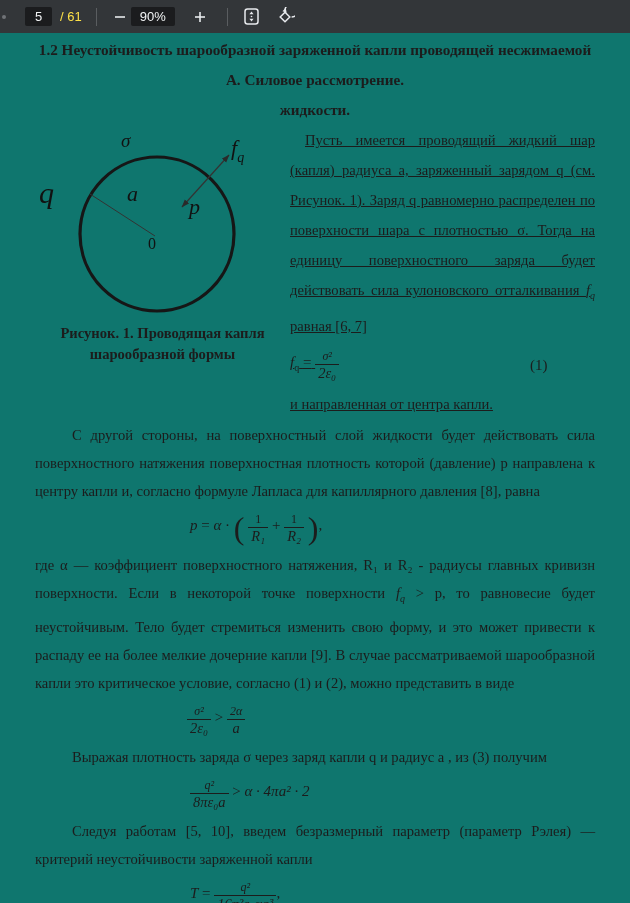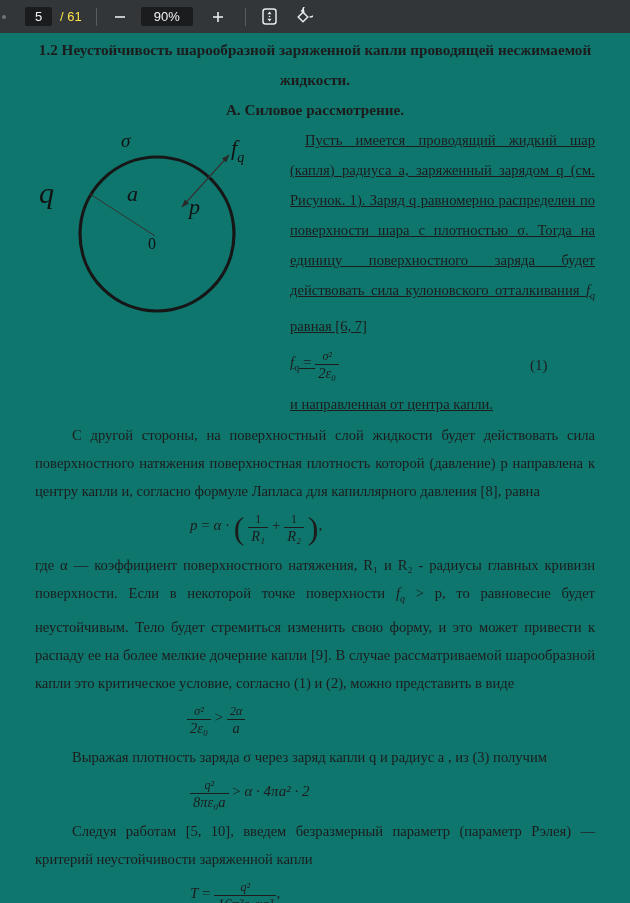--- a/index.html
+++ b/index.html
@@ -12,21 +12,21 @@
     position:absolute;top:0;left:0;width:630px;height:33px;background:#333639;
     display:flex;align-items:center;
     font-family:"Liberation Sans", sans-serif;color:#e8eaed;font-size:13px;
   }
   .partial-dot{position:absolute;left:2px;top:15px;width:4px;height:4px;border-radius:50%;background:#8a8d91;opacity:.7;}
   .tb-box{background:#1b1c1e;border-radius:2px;height:19px;display:flex;align-items:center;justify-content:center;color:#f1f3f4;}
   .page-box{margin-left:25px;width:27px;}
   .page-total{margin-left:8px;color:#fde047;}
   .tb-divider{width:1px;height:18px;background:#5a5d60;margin-left:14px;}
   .tb-btn{margin-left:12px;width:22px;height:22px;display:flex;align-items:center;justify-content:center;cursor:pointer;border-radius:50%;}
-  .zoom-box{margin-left:10px;width:52px;}
+  .zoom-box{width:44px;}
   .tb-btn svg{display:block;}
   
   .page{position:absolute;top:33px;left:0;width:630px;height:870px;background:#0f766e;
     padding:0 35px;box-sizing:border-box;}
   .title{margin-top:2px;font-weight:bold;font-size:15.2px;line-height:30px;text-align:center;}
   .figrow{display:flex;margin-top:0;}
   .figcol{width:255px;flex:none;}
   .introcol{width:305px;flex:none;font-size:14.6px;line-height:30px;text-align:justify;text-decoration:underline;}
   .introcol .para{text-indent:15px;}
   .caption{font-weight:bold;text-align:center;font-size:14.6px;line-height:21px;margin-top:2px;}
@@ -89,22 +89,22 @@
       <path d="M16.6,10 A6.6,6.6 0 1 0 10,3.4" fill="none" stroke="#e8eaed" stroke-width="1.5"></path>
       <path d="M10.8,0.8 L10.8,6 L6.6,3.4 Z" fill="#e8eaed" transform="rotate(-12 10 3.4) scale(0.9) translate(1.6,0.6)"></path>
     </svg>
   </div>
 </div>
 
 <div class="page">
 
   <div class="title">
     <div>1.2 Неустойчивость шарообразной заряженной капли проводящей несжимаемой</div>
+    <div>А. Силовое рассмотрение.</div>
     <div>жидкости.</div>
-    <div>А. Силовое рассмотрение.</div>
   </div>
 
   <div class="figrow">
 
     <div class="figcol">
       <svg width="255" height="192" viewBox="0 0 255 192">
         <defs>
           <marker id="arr" markerWidth="9" markerHeight="8" refX="7.5" refY="3" orient="auto" markerUnits="userSpaceOnUse">
             <path d="M0,0 L8,3 L0,6 Z" fill="#2a2a2a"></path>
           </marker>
@@ -115,20 +115,24 @@
         <circle cx="122" cy="109" r="77" fill="none" stroke="#161616" stroke-width="3.2"></circle>
         <line x1="55" y1="69" x2="120" y2="111" stroke="#333" stroke-width="1"></line>
         <line x1="147" y1="82" x2="194" y2="30" stroke="#333" stroke-width="1.2" marker-end="url(#arr)" marker-start="url(#arrS)"></line>
         <text x="86" y="22" font-size="19" class="svg-math">σ</text>
         <text x="4" y="78" font-size="30" class="svg-math">q</text>
         <text x="92" y="76" font-size="22" class="svg-math">a</text>
         <text x="113" y="124" font-size="16" class="svg-plain">0</text>
         <text x="154" y="89" font-size="22" class="svg-math">p</text>
         <text x="196" y="30" font-size="22" class="svg-math"><tspan>f</tspan><tspan dy="7" font-size="14">q</tspan></text>
       </svg>
+      <div class="caption">
+        <div>Рисунок. 1. Проводящая капля</div>
+        <div>шарообразной формы</div>
+      </div>
     </div>
 
     <div class="introcol">
       <div class="para"><span>Пусть имеется проводящий жидкий шар (капля) радиуса a, заряженный зарядом q (см. Рисунок. 1). Заряд q равномерно распределен по поверхности шара с плотностью σ. Тогда на единицу поверхностного заряда будет действовать сила кулоновского отталкивания </span><span class="mi">f</span><sub class="msub mi">q</sub><span> равная [6, 7]</span></div>
 
       <div class="eq eq-1">
         <span class="mi">f</span><sub class="msub">q</sub>
         <span>=</span>
         <span class="frac">
           <span class="num mi">σ²</span>

